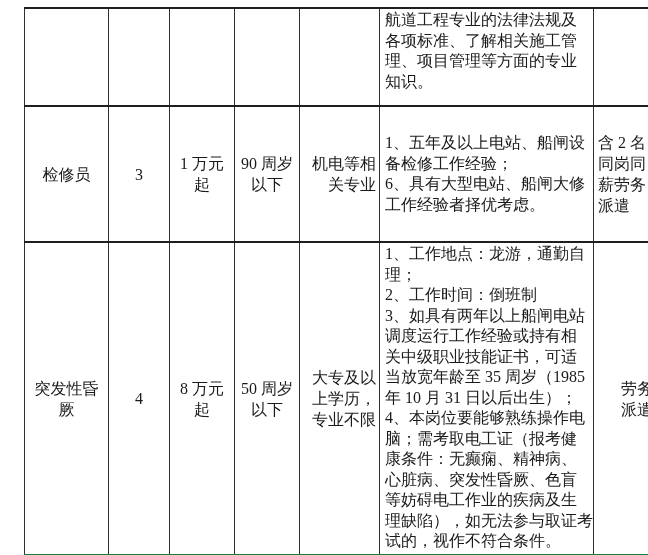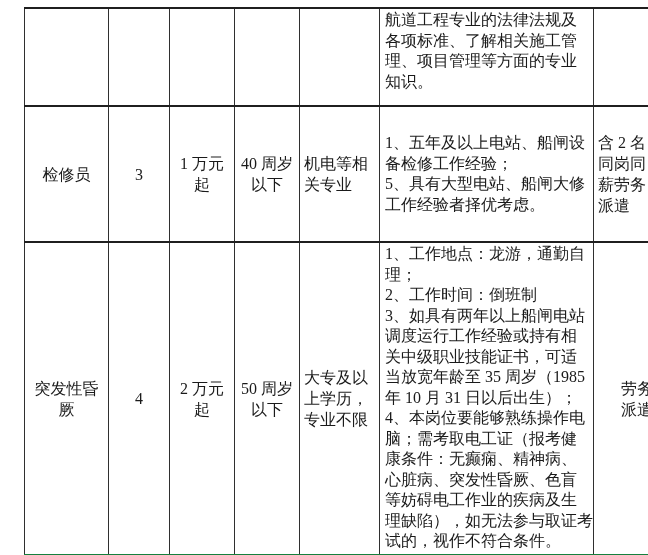--- a/index.html
+++ b/index.html
@@ -34,21 +34,21 @@
     vertical-align: middle;
   }
   tr.r1 td { height: 95px; }
   tr.r2 td { height: 134px; }
   tr.r3 td { height: 310px; }
   tr:last-child td { border-bottom: 4px solid #15803d; }
   .ctr { text-align: center; }
   .pre { white-space: pre; }
   td.maj {
     white-space: pre;
-    text-align: left;
+    text-align: right;
     padding-left: 4px;
     margin-left: 24px;
   }
   td.req {
     white-space: pre;
     text-align: left;
     line-height: 20.5px;
     padding-left: 5px;
     padding-right: 2px;
   }
@@ -85,37 +85,37 @@
 各项标准、了解相关施工管
 理、项目管理等方面的专业
 知识。</td>
         <td class="note"></td>
       </tr>
       <tr class="r2">
         <td class="ctr">检修员</td>
         <td class="ctr">3</td>
         <td class="ctr pre">1 万元
 起</td>
-        <td class="ctr pre">40 周岁
+        <td class="ctr pre">90 周岁
 以下</td>
         <td class="maj">机电等相
 关专业</td>
         <td class="req">1、五年及以上电站、船闸设
 备检修工作经验；
-5、具有大型电站、船闸大修
+6、具有大型电站、船闸大修
 工作经验者择优考虑。</td>
         <td class="note">含 2 名
 同岗同
 薪劳务
 派遣</td>
       </tr>
       <tr class="r3">
         <td class="ctr">突发性昏厥</td>
         <td class="ctr">4</td>
-        <td class="ctr pre">2 万元
+        <td class="ctr pre">8 万元
 起</td>
         <td class="ctr pre">50 周岁
 以下</td>
         <td class="maj">大专及以
 上学历，
 专业不限</td>
         <td class="req">1、工作地点：龙游，通勤自
 理；
 2、工作时间：倒班制
 3、如具有两年以上船闸电站

